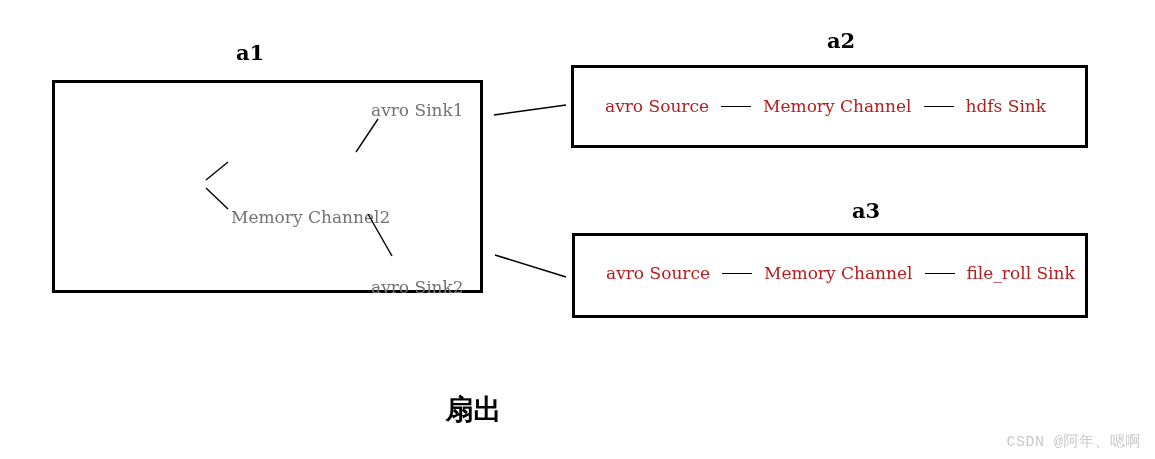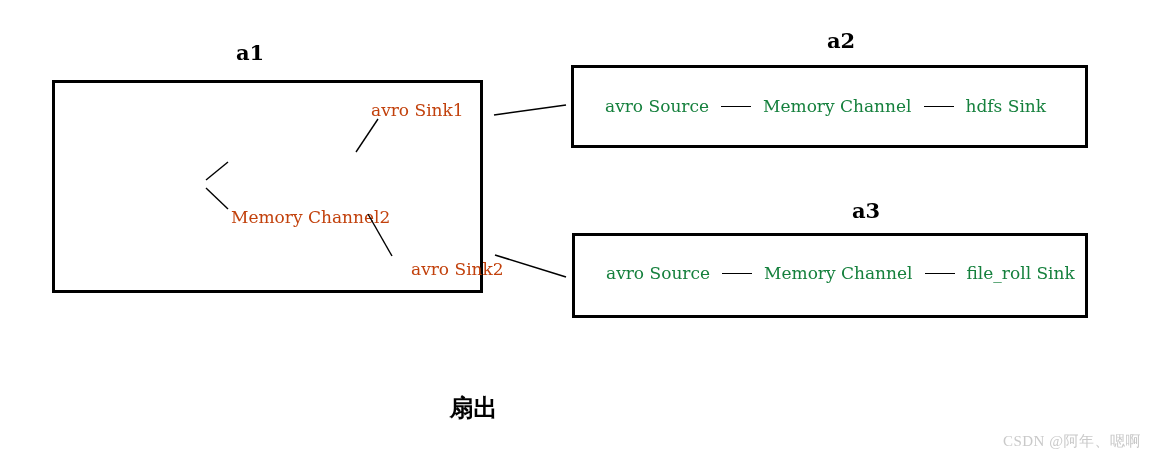--- a/index.html
+++ b/index.html
@@ -41,38 +41,38 @@
   }
   #title-a1 { left: 236px; top: 42px; }
   #title-a2 { left: 818px; top: 30px; margin-left: 9px; }
   #title-a3 { left: 852px; top: 200px; }
 
   
   .node-label {
     position: absolute;
     font-family: "DejaVu Serif", "Liberation Serif", serif;
     font-size: 17px;
-    color: #c2410c;
+    color: #737373;
     line-height: 1;
     white-space: nowrap;
   }
   #lbl-taildir  { left: 59px;  top: 180px; }
   #lbl-chan1    { left: 231px; top: 159px; }
   #lbl-chan2    { left: 231px; top: 209px; }
   #lbl-sink1    { left: 371px; top: 102px; }
-  #lbl-sink2    { left: 371px; top: 261px; margin-left: 40px; }
+  #lbl-sink2    { left: 371px; top: 279px; }
 
   
   .pipeline {
     position: absolute;
     display: flex;
     align-items: center;
     font-family: "DejaVu Serif", "Liberation Serif", serif;
     font-size: 17px;
-    color: #15803d;
+    color: #b91c1c;
     white-space: nowrap;
     line-height: 1;
   }
   #pipe-a2 { left: 605px; top: 98px; }
   #pipe-a3 { left: 606px; top: 265px; }
   .pipe-node { padding: 0; }
   .pipe-dash {
     display: inline-block;
     width: 30px;
     height: 0;
@@ -92,36 +92,36 @@
   }
 
   
   #caption {
     position: absolute;
     left: 0;
     top: 396px;
     width: 993px;
     text-align: center;
     font-family: "DejaVu Sans", "Liberation Sans", sans-serif;
-    font-size: 24px;
+    font-size: 28px;
     font-weight: bold;
     color: #000000;
     line-height: 1;
   }
   #caption .cap-inner {
     position: relative;
     left: -23px;
   }
 
   
   #watermark {
     position: absolute;
     right: 14px;
     bottom: 8px;
-    font-family: Liberation Serif, serif;
+    font-family: Liberation Mono, monospace;
     font-size: 15px;
     color: #c9c9c9;
     letter-spacing: 0.5px;
     white-space: nowrap;
     user-select: none;
   }
 </style>
 </head>
 <body>
 

